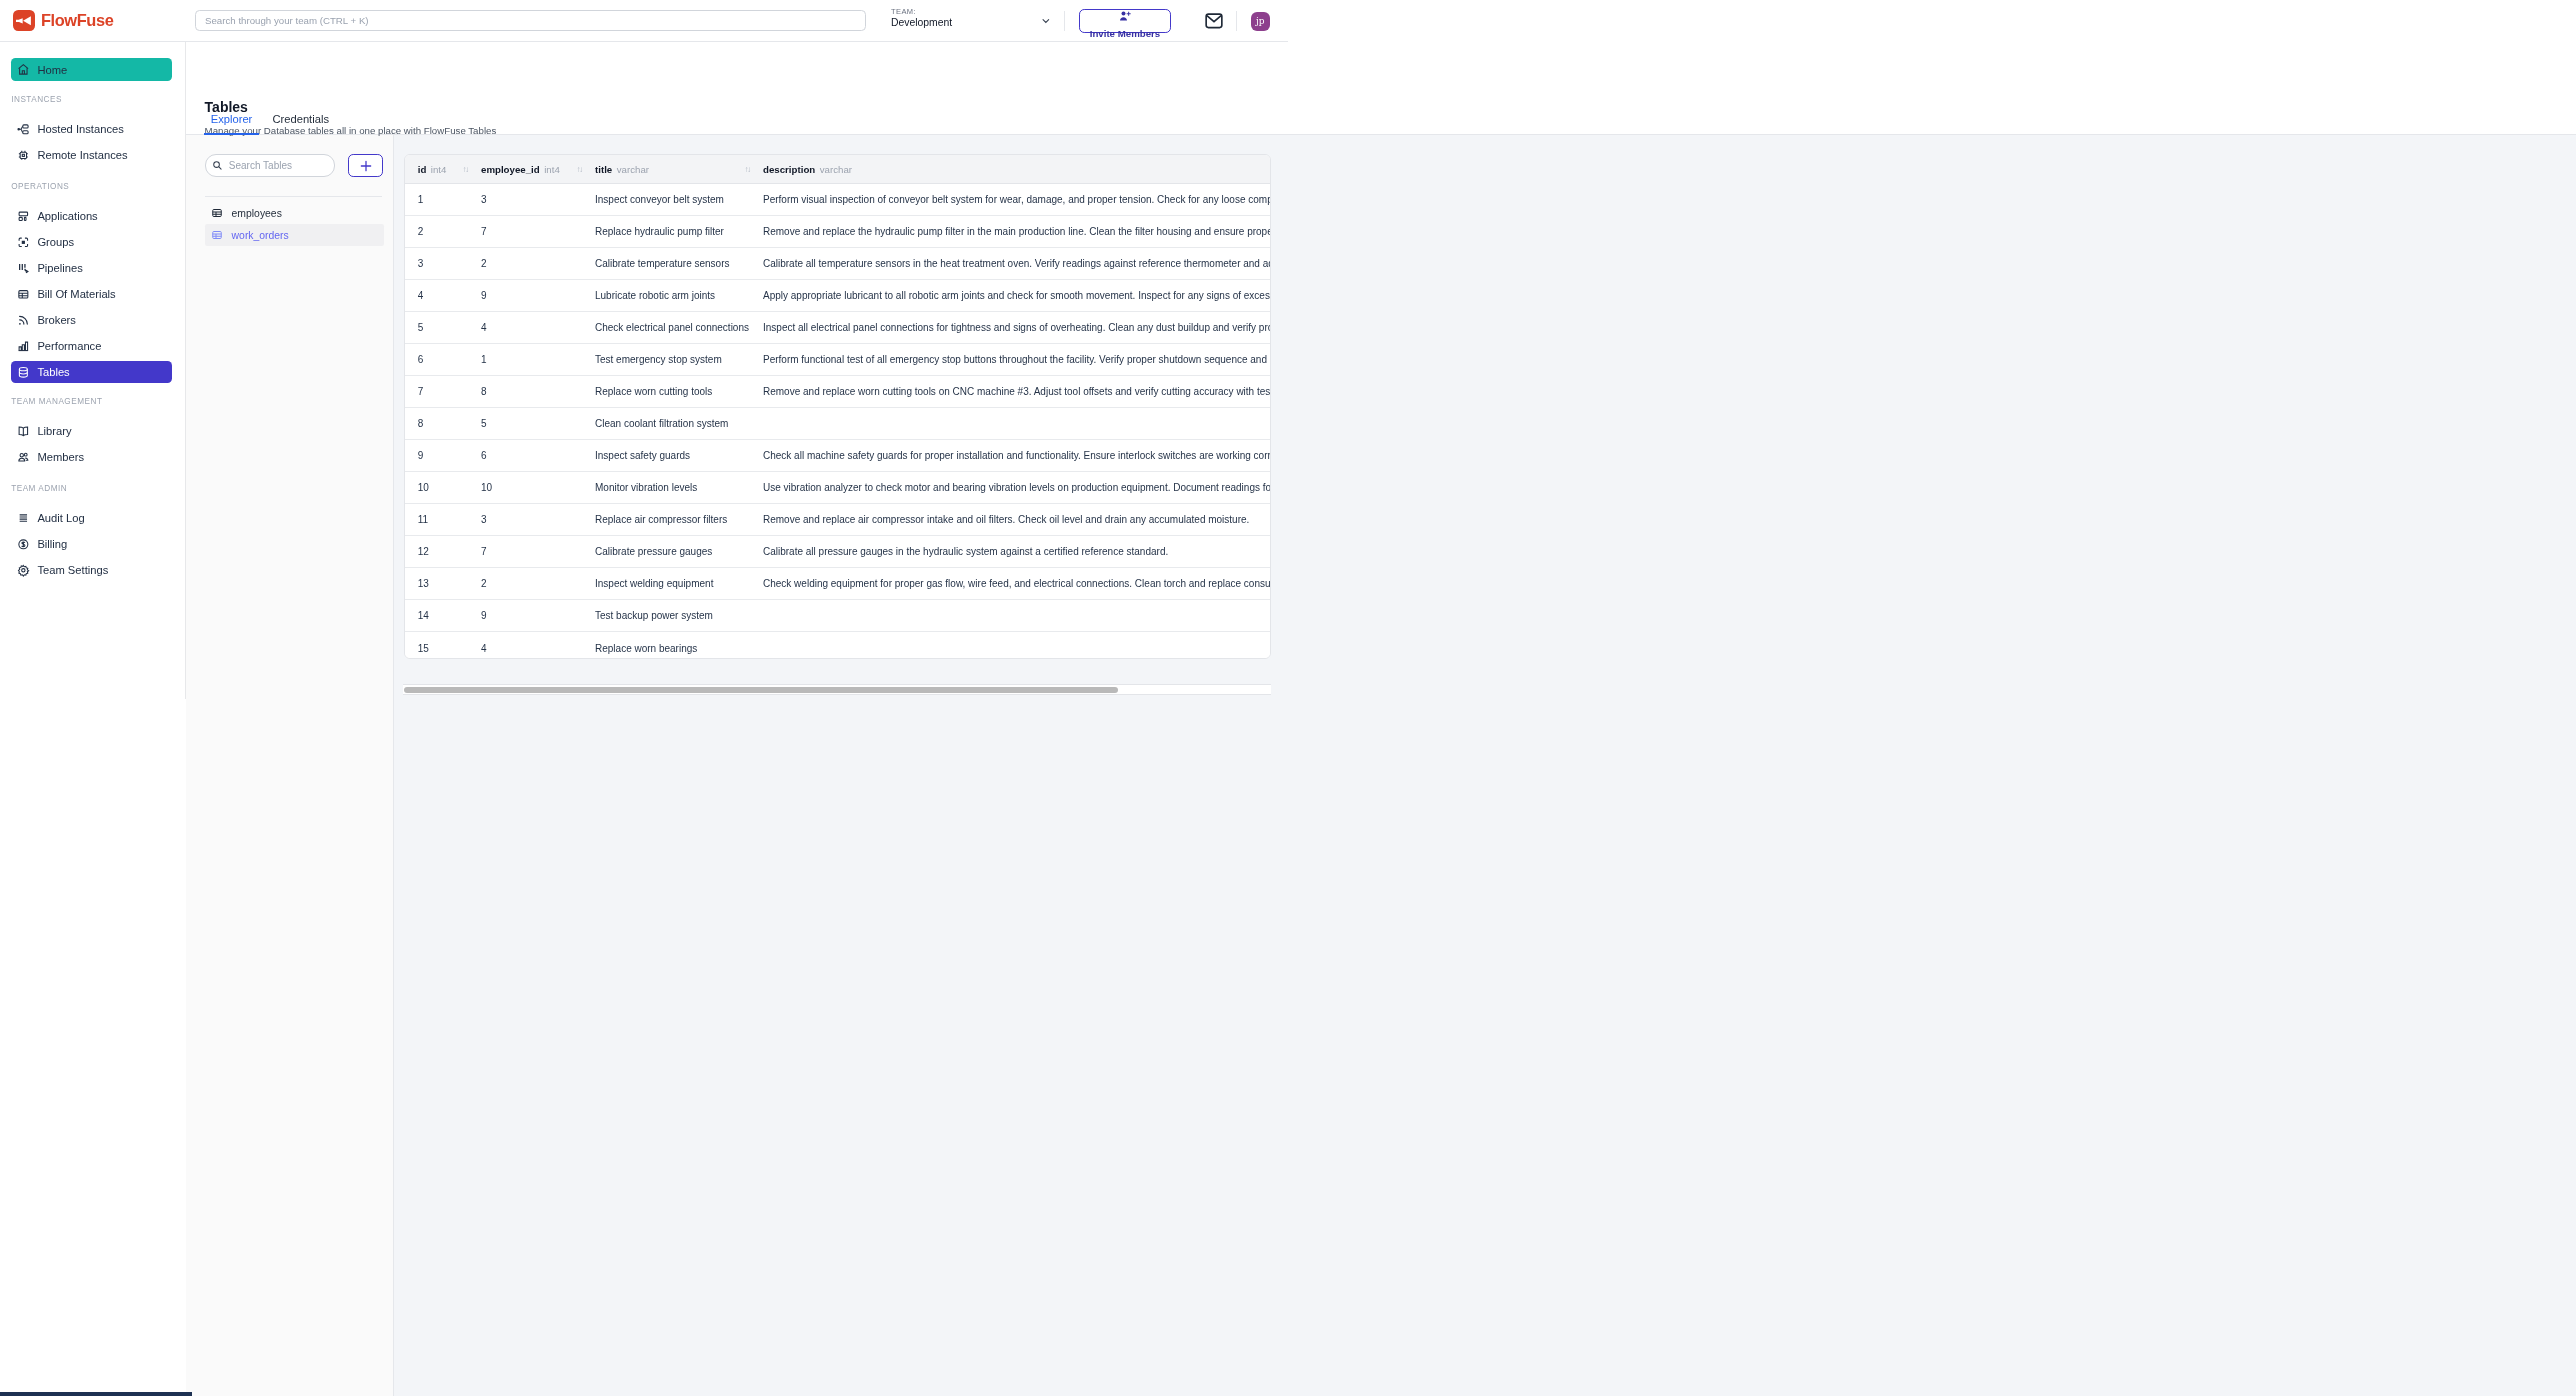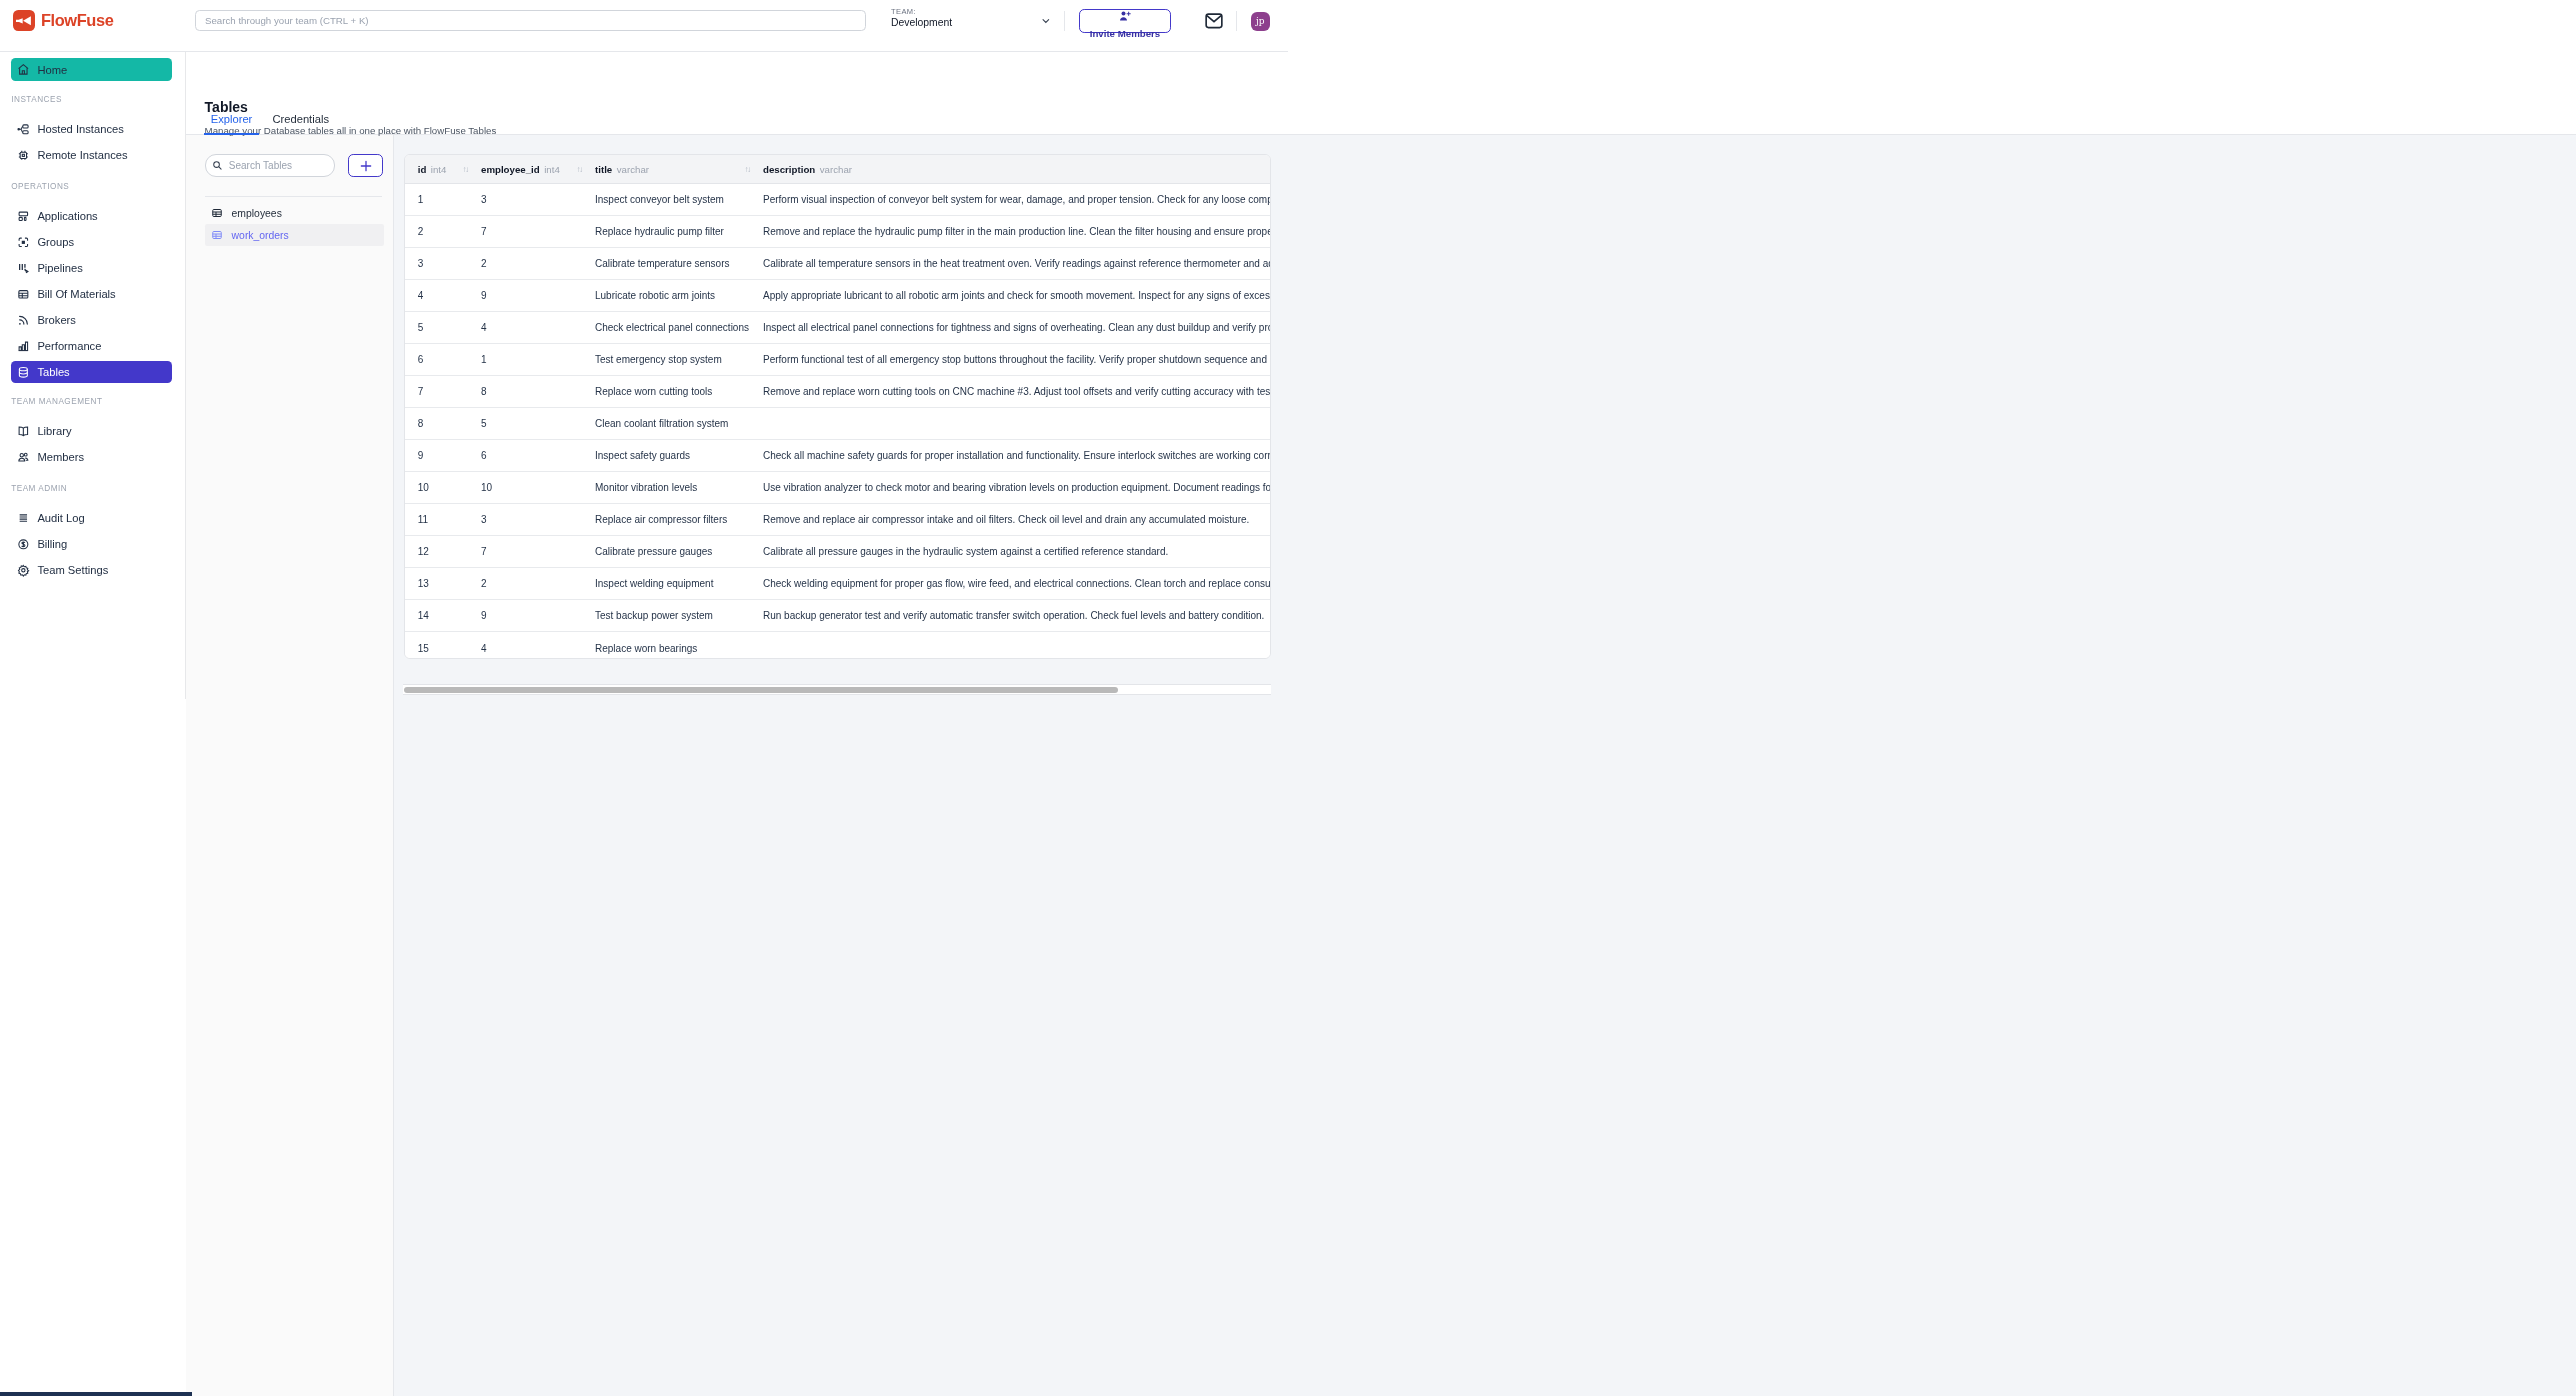--- a/index.html
+++ b/index.html
@@ -1,20 +1,20 @@
 <!DOCTYPE html>
 <html style="font-size:12px"><head>
 <meta charset="utf-8">
 <style>
   * { margin:0; padding:0; box-sizing:border-box; }
   html,body { width:1288px; height:698px; overflow:hidden; background:#fff;
     font-family:"Liberation Sans", sans-serif; -webkit-font-smoothing:antialiased; }
 
   
-  .topbar { position:absolute; top:0; left:0; width:1288px; height:52px; background:#fff;
+  .topbar { position:absolute; top:0; left:0; width:1288px; height:42px; background:#fff;
     border-bottom:0.7px solid #e5e7eb; z-index:30; }
   .logo { position:absolute; left:13.4px; top:9.7px; display:flex; align-items:center; gap:6px; }
   .logo-mark { width:21.6px; height:21.6px; border-radius:5.2px; background:#dc4327; position:relative; }
   .logo-mark svg { position:absolute; inset:0; }
   .logo-text { font-size:16.4px; font-weight:700; color:#dc4327; letter-spacing:-0.4px; }
   .global-search { position:absolute; left:195px; top:10.4px; width:671px; height:21px;
     border:0.7px solid #d1d5db; border-radius:4.5px; background:#fff; font-size:9.7px; color:#374151;
     padding:0 9px; outline:none; }
   .global-search::placeholder { color:#9aa2af; }
   .team-switcher { position:absolute; left:891px; top:6.7px; width:171px; height:30px; cursor:pointer; }
@@ -453,21 +453,20 @@
         <div class="tr">
           <div class="td c1">13</div>
           <div class="td c2">2</div>
           <div class="td c3">Inspect welding equipment</div>
           <div class="td c4">Check welding equipment for proper gas flow, wire feed, and electrical connections. Clean torch and replace consumab</div>
         </div>
         <div class="tr">
           <div class="td c1">14</div>
           <div class="td c2">9</div>
           <div class="td c3">Test backup power system</div>
-          <div class="td c4">Run backup generator test and verify automatic transfer switch operation. Check fuel levels and battery condition.</div>
         </div>
         <div class="tr">
           <div class="td c1">15</div>
           <div class="td c2">4</div>
           <div class="td c3">Replace worn bearings</div>
         </div>
       </div>
   </div>
 
   <div class="hscroll">

